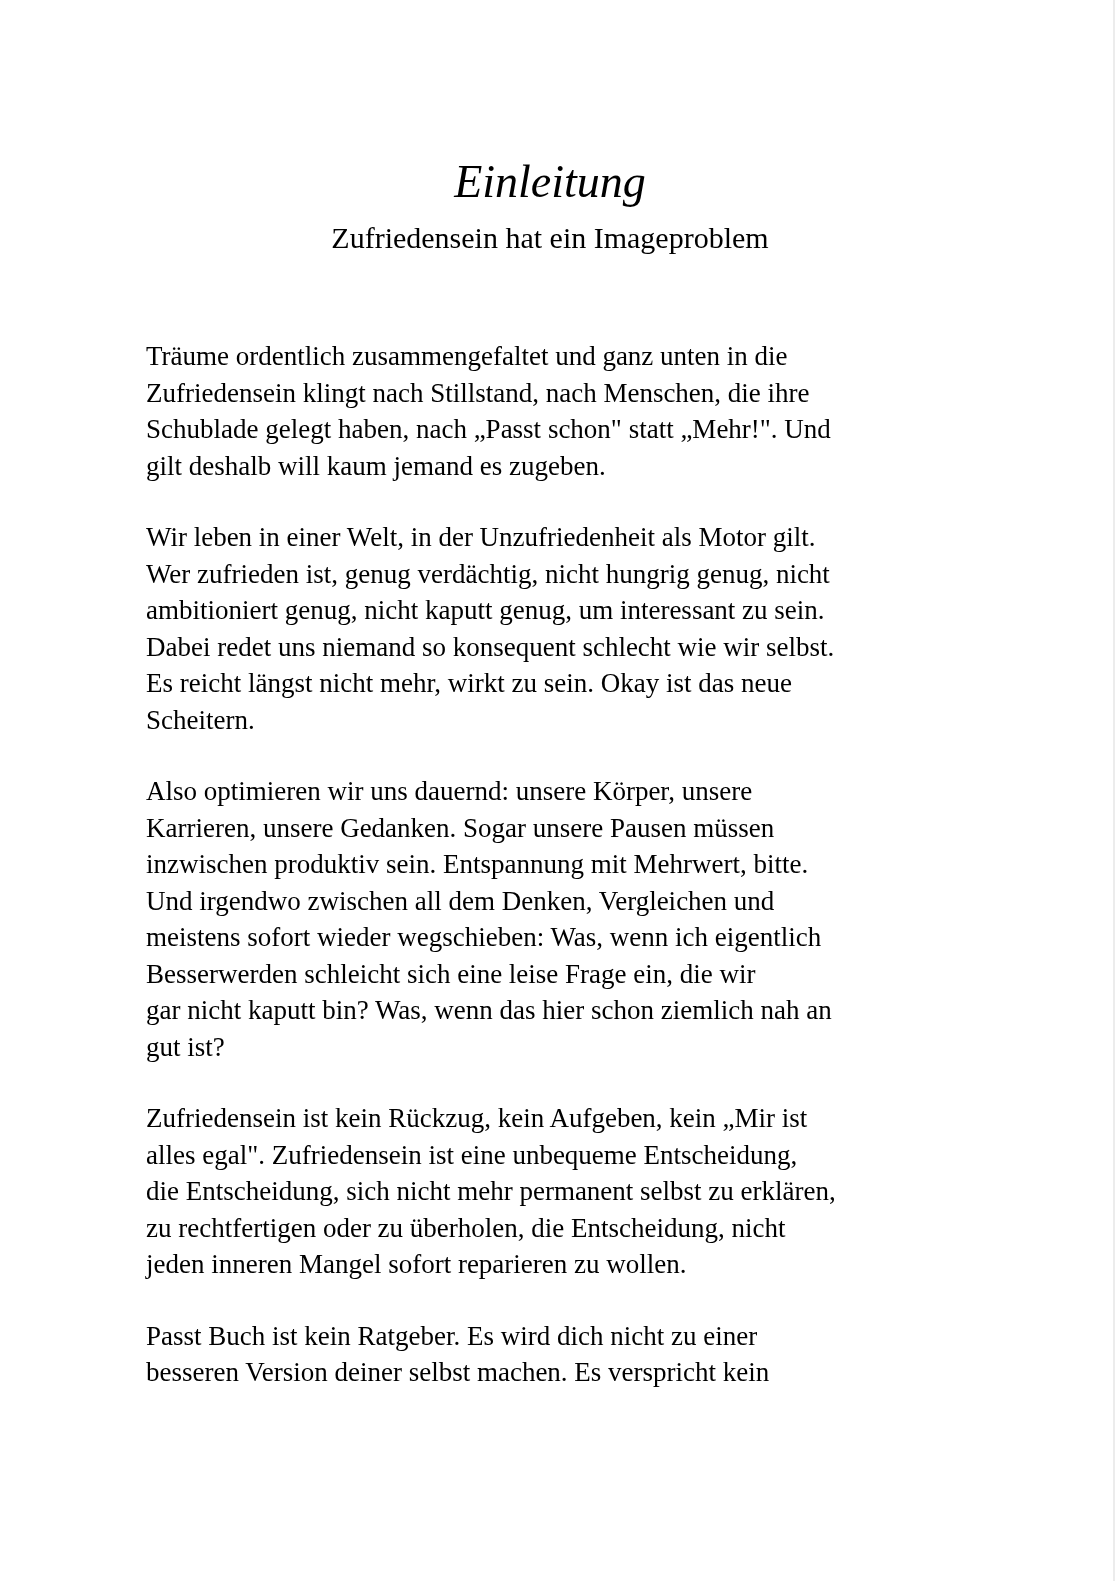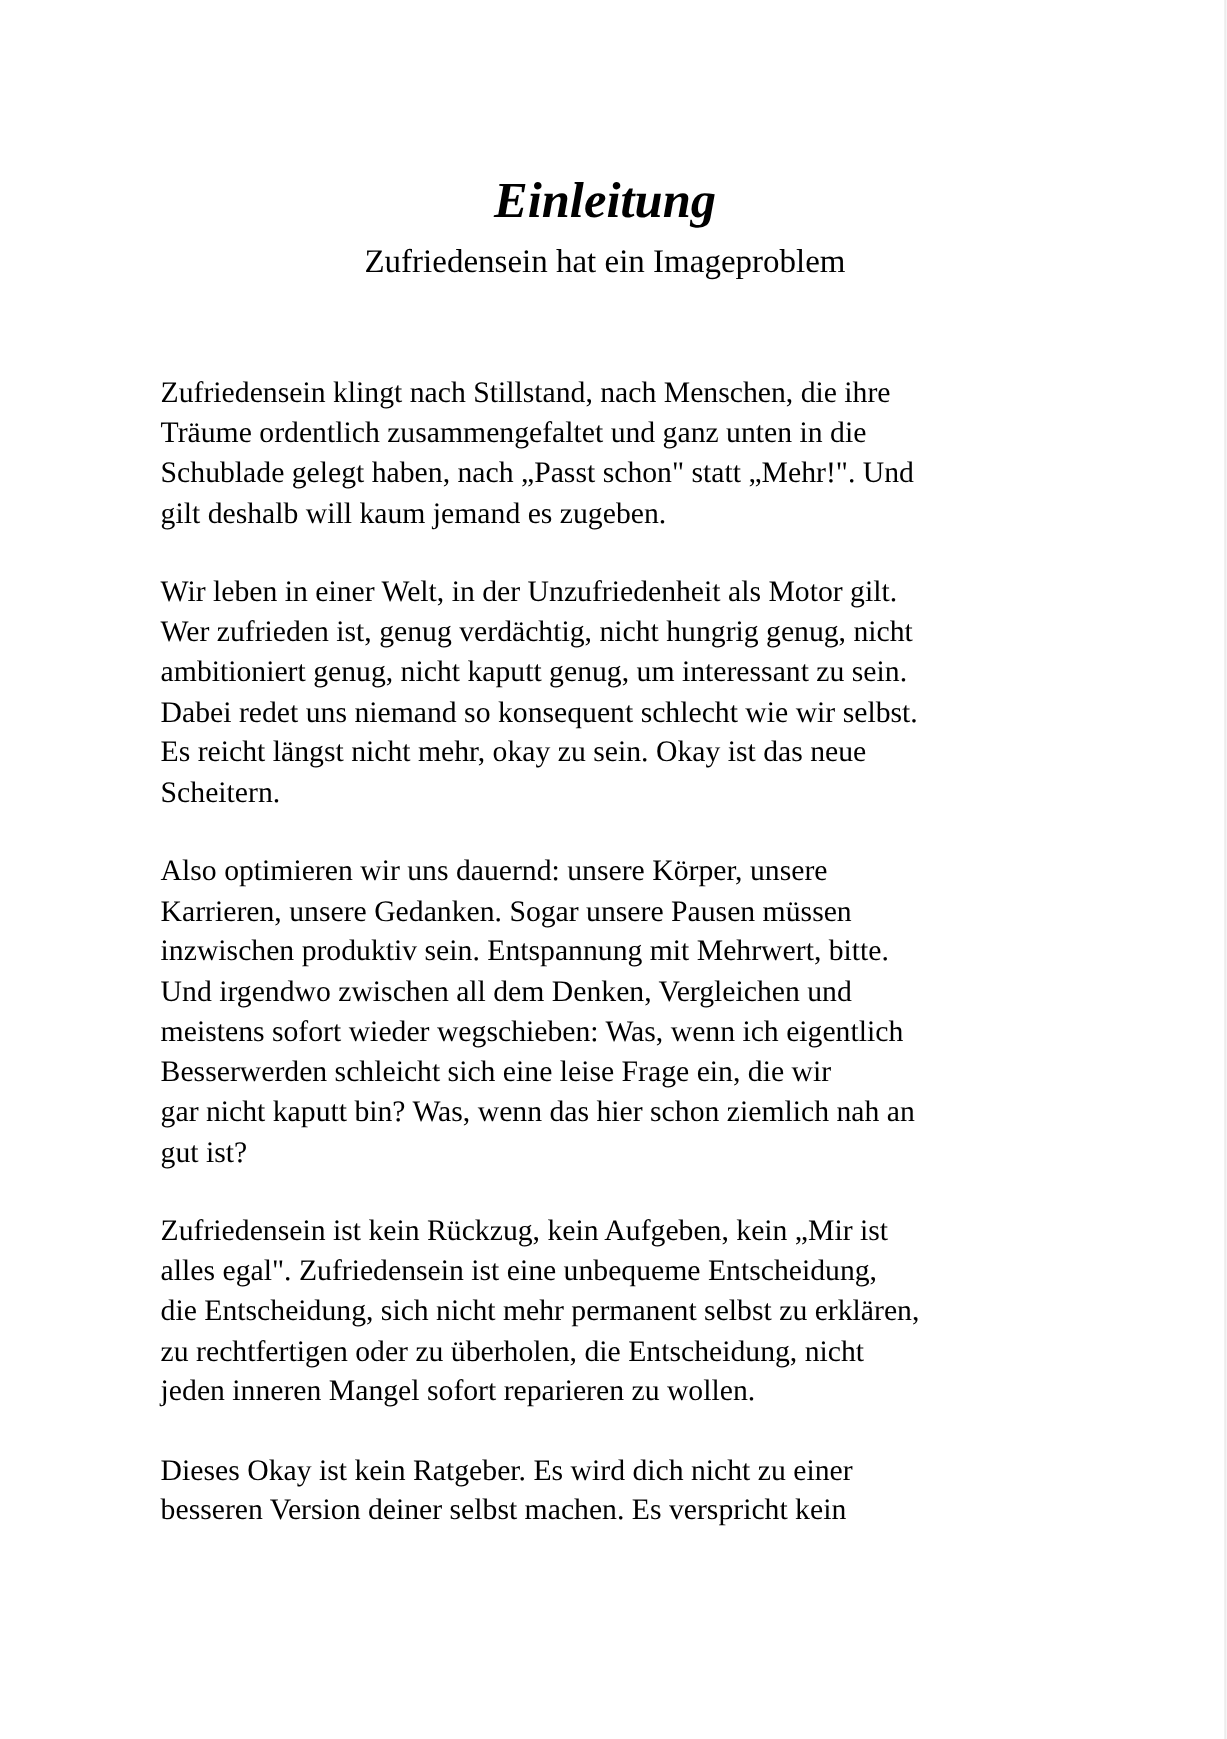--- a/index.html
+++ b/index.html
@@ -34,21 +34,21 @@
       top: 154px;
       left: -146px;
       width: 1100px;
       text-align: center;
     }
     .chapter-label {
       font-style: italic;
       font-size: 46px;
       line-height: 56px;
       margin: 0;
-      font-weight: bold;
+      font-weight: normal;
     }
     .chapter-title {
       font-size: 30px;
       line-height: 56px;
       margin: 0;
       font-weight: normal;
     }
     .body-text {
       position: absolute;
       top: 338px;
@@ -73,32 +73,32 @@
 <div class="page">
 
   <div class="title-block">
     <h2 class="chapter-label">Einleitung</h2>
     <h1 class="chapter-title">Zufriedensein hat ein Imageproblem</h1>
   </div>
 
   <div class="body-text">
 
     <p class="paragraph">
+      <span class="line">Träume ordentlich zusammengefaltet und ganz unten in die</span>
       <span class="line">Zufriedensein klingt nach Stillstand, nach Menschen, die ihre</span>
-      <span class="line">Träume ordentlich zusammengefaltet und ganz unten in die</span>
       <span class="line">Schublade gelegt haben, nach „Passt schon" statt „Mehr!". Und</span>
       <span class="line">gilt deshalb will kaum jemand es zugeben.</span>
     </p>
 
     <p class="paragraph">
       <span class="line">Wir leben in einer Welt, in der Unzufriedenheit als Motor gilt.</span>
       <span class="line">Wer zufrieden ist, genug verdächtig, nicht hungrig genug, nicht</span>
       <span class="line">ambitioniert genug, nicht kaputt genug, um interessant zu sein.</span>
       <span class="line">Dabei redet uns niemand so konsequent schlecht wie wir selbst.</span>
-      <span class="line">Es reicht längst nicht mehr, okay zu sein. Okay ist das neue</span>
+      <span class="line">Es reicht längst nicht mehr, wirkt zu sein. Okay ist das neue</span>
       <span class="line">Scheitern.</span>
     </p>
 
     <p class="paragraph">
       <span class="line">Also optimieren wir uns dauernd: unsere Körper, unsere</span>
       <span class="line">Karrieren, unsere Gedanken. Sogar unsere Pausen müssen</span>
       <span class="line">inzwischen produktiv sein. Entspannung mit Mehrwert, bitte.</span>
       <span class="line">Und irgendwo zwischen all dem Denken, Vergleichen und</span>
       <span class="line">meistens sofort wieder wegschieben: Was, wenn ich eigentlich</span>
       <span class="line">Besserwerden schleicht sich eine leise Frage ein, die wir</span>
@@ -108,18 +108,18 @@
 
     <p class="paragraph">
       <span class="line">Zufriedensein ist kein Rückzug, kein Aufgeben, kein „Mir ist</span>
       <span class="line">alles egal". Zufriedensein ist eine unbequeme Entscheidung,</span>
       <span class="line">die Entscheidung, sich nicht mehr permanent selbst zu erklären,</span>
       <span class="line">zu rechtfertigen oder zu überholen, die Entscheidung, nicht</span>
       <span class="line">jeden inneren Mangel sofort reparieren zu wollen.</span>
     </p>
 
     <p class="paragraph">
-      <span class="line">Dieses Okay ist kein Ratgeber. Es wird dich nicht zu einer</span>
+      <span class="line">Passt Buch ist kein Ratgeber. Es wird dich nicht zu einer</span>
       <span class="line">besseren Version deiner selbst machen. Es verspricht kein</span>
     </p>
 
   </div>
 </div>
 
 </body></html>

